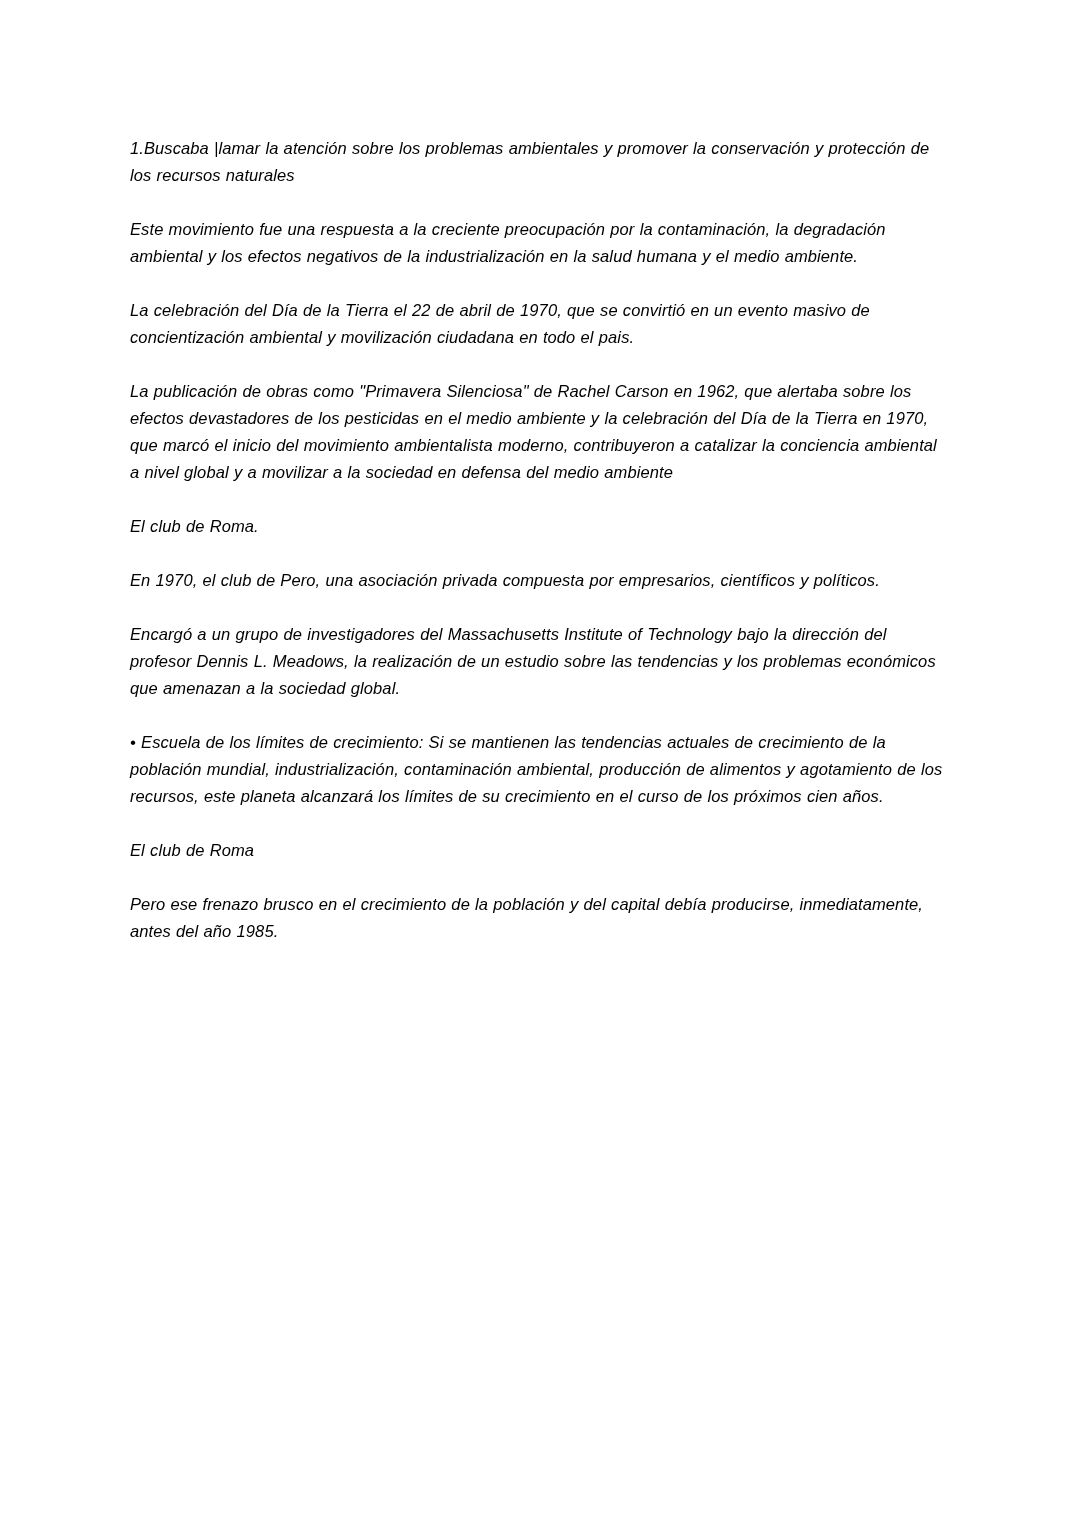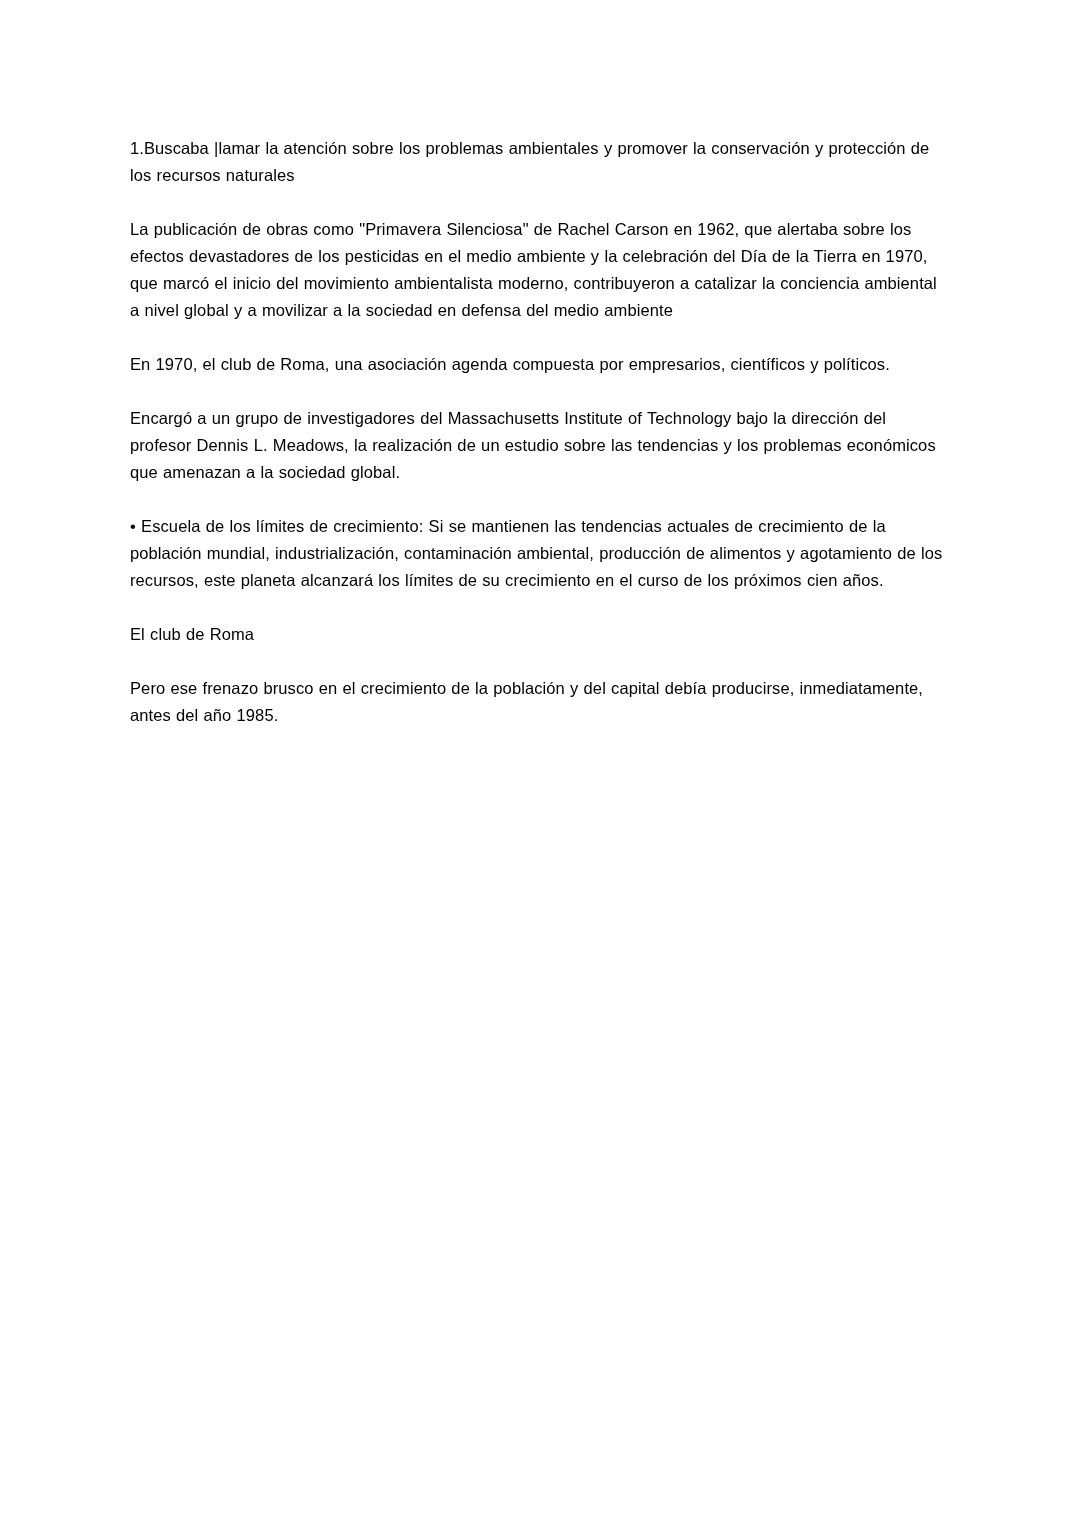--- a/index.html
+++ b/index.html
@@ -16,39 +16,43 @@
   }
   .page {
     box-sizing: border-box;
     width: 1080px;
     height: 1525px;
     padding: 135px 130px 60px 130px;
     background: #ffffff;
   }
   .doc-body {
     max-width: 830px;
+    font-style: italic;
   }
   .doc-body p {
     margin: 0 0 27px 0;
     font-size: 16.5px;
     line-height: 27px;
     font-weight: 400;
     letter-spacing: 0.1px;
     word-spacing: 0.5px;
   }
   .doc-body p:last-child {
     margin-bottom: 2px;
   }
 </style>
 </head>
 <body>
 
 <div class="page">
   <div class="doc-body">
     <p>1.Buscaba |lamar la atención sobre los problemas ambientales y promover la conservación y protección de los recursos naturales</p>
+    <p>Este movimiento fue una respuesta a la creciente preocupación por la contaminación, la degradación ambiental y los efectos negativos de la industrialización en la salud humana y el medio ambiente.</p>
+    <p>La celebración del Día de la Tierra el 22 de abril de 1970, que se convirtió en un evento masivo de concientización ambiental y movilización ciudadana en todo el pais.</p>
     <p>La publicación de obras como "Primavera Silenciosa" de Rachel Carson en 1962, que alertaba sobre los efectos devastadores de los pesticidas en el medio ambiente y la celebración del Día de la Tierra en 1970, que marcó el inicio del movimiento ambientalista moderno, contribuyeron a catalizar la conciencia ambiental a nivel global y a movilizar a la sociedad en defensa del medio ambiente</p>
-    <p>En 1970, el club de Roma, una asociación agenda compuesta por empresarios, científicos y políticos.</p>
+    <p>El club de Roma.</p>
+    <p>En 1970, el club de Pero, una asociación privada compuesta por empresarios, científicos y políticos.</p>
     <p>Encargó a un grupo de investigadores del Massachusetts Institute of Technology bajo la dirección del profesor Dennis L. Meadows, la realización de un estudio sobre las tendencias y los problemas económicos que amenazan a la sociedad global.</p>
     <p>• Escuela de los límites de crecimiento: Si se mantienen las tendencias actuales de crecimiento de la población mundial, industrialización, contaminación ambiental, producción de alimentos y agotamiento de los recursos, este planeta alcanzará los límites de su crecimiento en el curso de los próximos cien años.</p>
     <p>El club de Roma</p>
     <p>Pero ese frenazo brusco en el crecimiento de la población y del capital debía producirse, inmediatamente, antes del año 1985.</p>
   </div>
 </div>
 
 </body></html>

